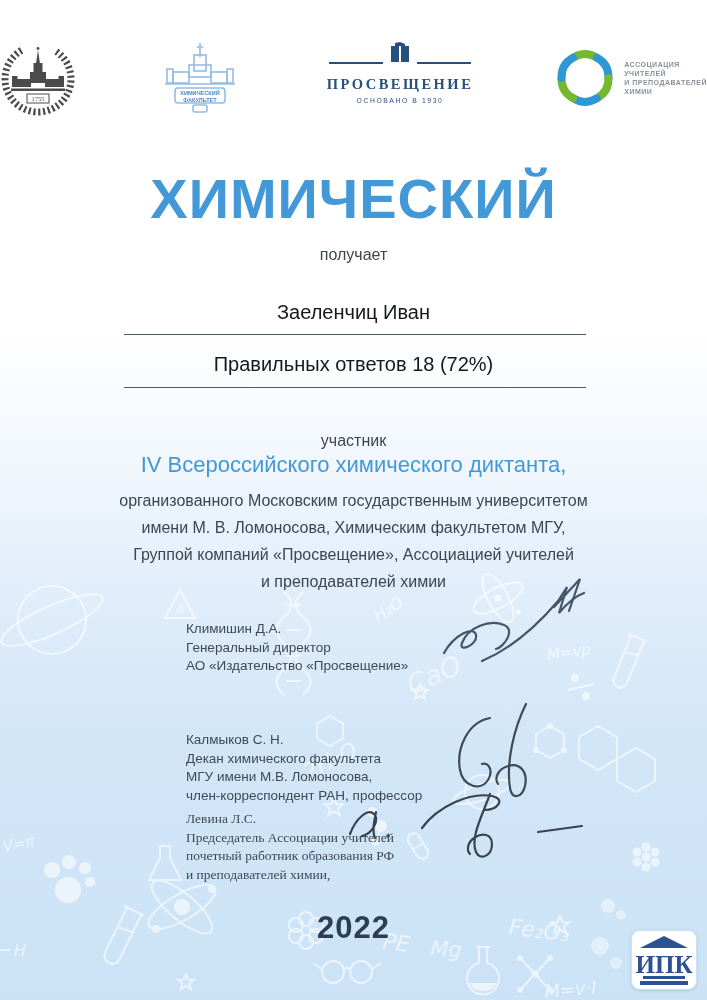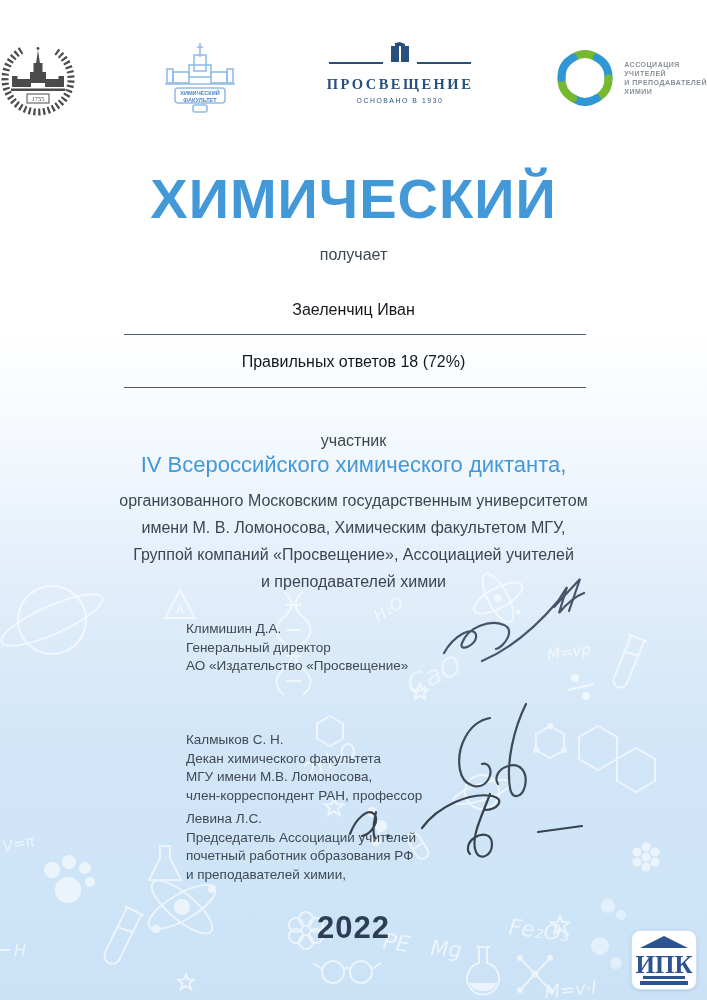--- a/index.html
+++ b/index.html
@@ -5,21 +5,21 @@
   html,body{margin:0;padding:0;background:#ffffff;}
   .page{position:relative;width:707px;height:1000px;margin:0 auto;overflow:hidden;
     background:linear-gradient(180deg,#ffffff 0%,#ffffff 33%,#f3f8fd 45%,#e2eefa 58%,#d2e6f8 74%,#cbe2f6 100%);
     font-family:"Liberation Sans",sans-serif;color:#3c4652;}
   .doodles{position:absolute;left:0;top:0;pointer-events:none;}
   .logos-row{position:absolute;top:36px;left:0;right:0;display:flex;justify-content:space-between;align-items:center;gap:24px;height:84px;}
   .assoc{display:flex;align-items:center;gap:7px;}
   .assoc-text{font-size:7px;line-height:9px;letter-spacing:.5px;color:#8a9199;font-weight:bold;}
   .cert-title{position:absolute;top:166px;left:0;right:0;text-align:center;font-size:56px;font-weight:bold;letter-spacing:1px;color:#4398d8;}
   .subtitle{position:absolute;top:246px;left:0;right:0;text-align:center;font-size:16px;color:#3c4652;}
-  .field-value{position:absolute;left:0;right:0;text-align:center;font-size:16px;color:#15181c;}
+  .field-value{position:absolute;left:0;right:0;text-align:center;font-size:20px;color:#15181c;}
   .rule{position:absolute;left:124px;width:462px;height:1px;background:#4d5d70;}
   .role{position:absolute;top:432px;left:0;right:0;text-align:center;font-size:16px;color:#3c4652;}
   .event{position:absolute;top:452px;left:0;right:0;text-align:center;font-size:22px;font-weight:500;color:#4398d8;}
   .organizers{position:absolute;top:487px;left:0;right:0;text-align:center;font-size:16px;line-height:27px;color:#3c4652;}
   .sig-text{position:absolute;left:186px;width:300px;font-size:13.5px;line-height:18.5px;color:#3f4954;}
   .sig-svg{position:absolute;pointer-events:none;}
   .year{position:absolute;top:910px;left:0;right:0;text-align:center;font-size:31px;font-weight:700;letter-spacing:1px;color:#2c3e55;}
   .badge{position:absolute;right:10px;top:930px;width:64px;height:58px;background:#ffffff;border:1px solid #cfe0f0;border-radius:9px;box-shadow:0 1px 3px rgba(90,130,170,.25);display:flex;align-items:center;justify-content:center;}
 </style>
 </head>
@@ -262,21 +262,21 @@
     <div>Калмыков С. Н.</div>
     <div>Декан химического факультета</div>
     <div>МГУ имени М.В. Ломоносова,</div>
     <div>член-корреспондент РАН, профессор</div>
   </div>
   <svg class="sig-svg" style="left:448px;top:700px;" width="125" height="108" viewBox="0 0 125 108" fill="none" stroke="#3e4a58" stroke-width="2.2" stroke-linecap="round">
     <path d="M42,18 C20,22 8,48 12,70 C15,86 32,92 40,80 C46,70 40,62 34,64"></path>
     <path d="M78,4 C66,28 58,62 62,88 C64,100 74,98 77,86 C80,72 72,62 60,66 C50,69 46,78 50,84"></path>
   </svg>
 
-  <div class="sig-text" style="top:810px;">
+  <div class="sig-text" style="top:810px;font-family:Liberation Serif, serif;">
     <div>Левина Л.С.</div>
     <div>Председатель Ассоциации учителей</div>
     <div>почетный работник образования РФ</div>
     <div>и преподавателей химии,</div>
   </div>
   <svg class="sig-svg" style="left:342px;top:782px;" width="268" height="88" viewBox="0 0 268 88" fill="none" stroke="#39434e" stroke-width="2.2" stroke-linecap="round">
     <path d="M8,52 C14,36 26,26 32,32 C38,38 30,52 20,54 M34,30 C32,40 30,50 33,56"></path>
     <circle cx="46" cy="54" r="1.8" fill="#39434e" stroke="none"></circle>
     <path d="M80,46 C96,24 128,10 150,14 C164,17 156,28 142,28 M148,12 C140,34 128,56 134,70 C138,79 150,74 150,62 C150,52 140,50 132,56 C126,60 124,68 128,72"></path>
     <path d="M196,50 L240,44"></path>

